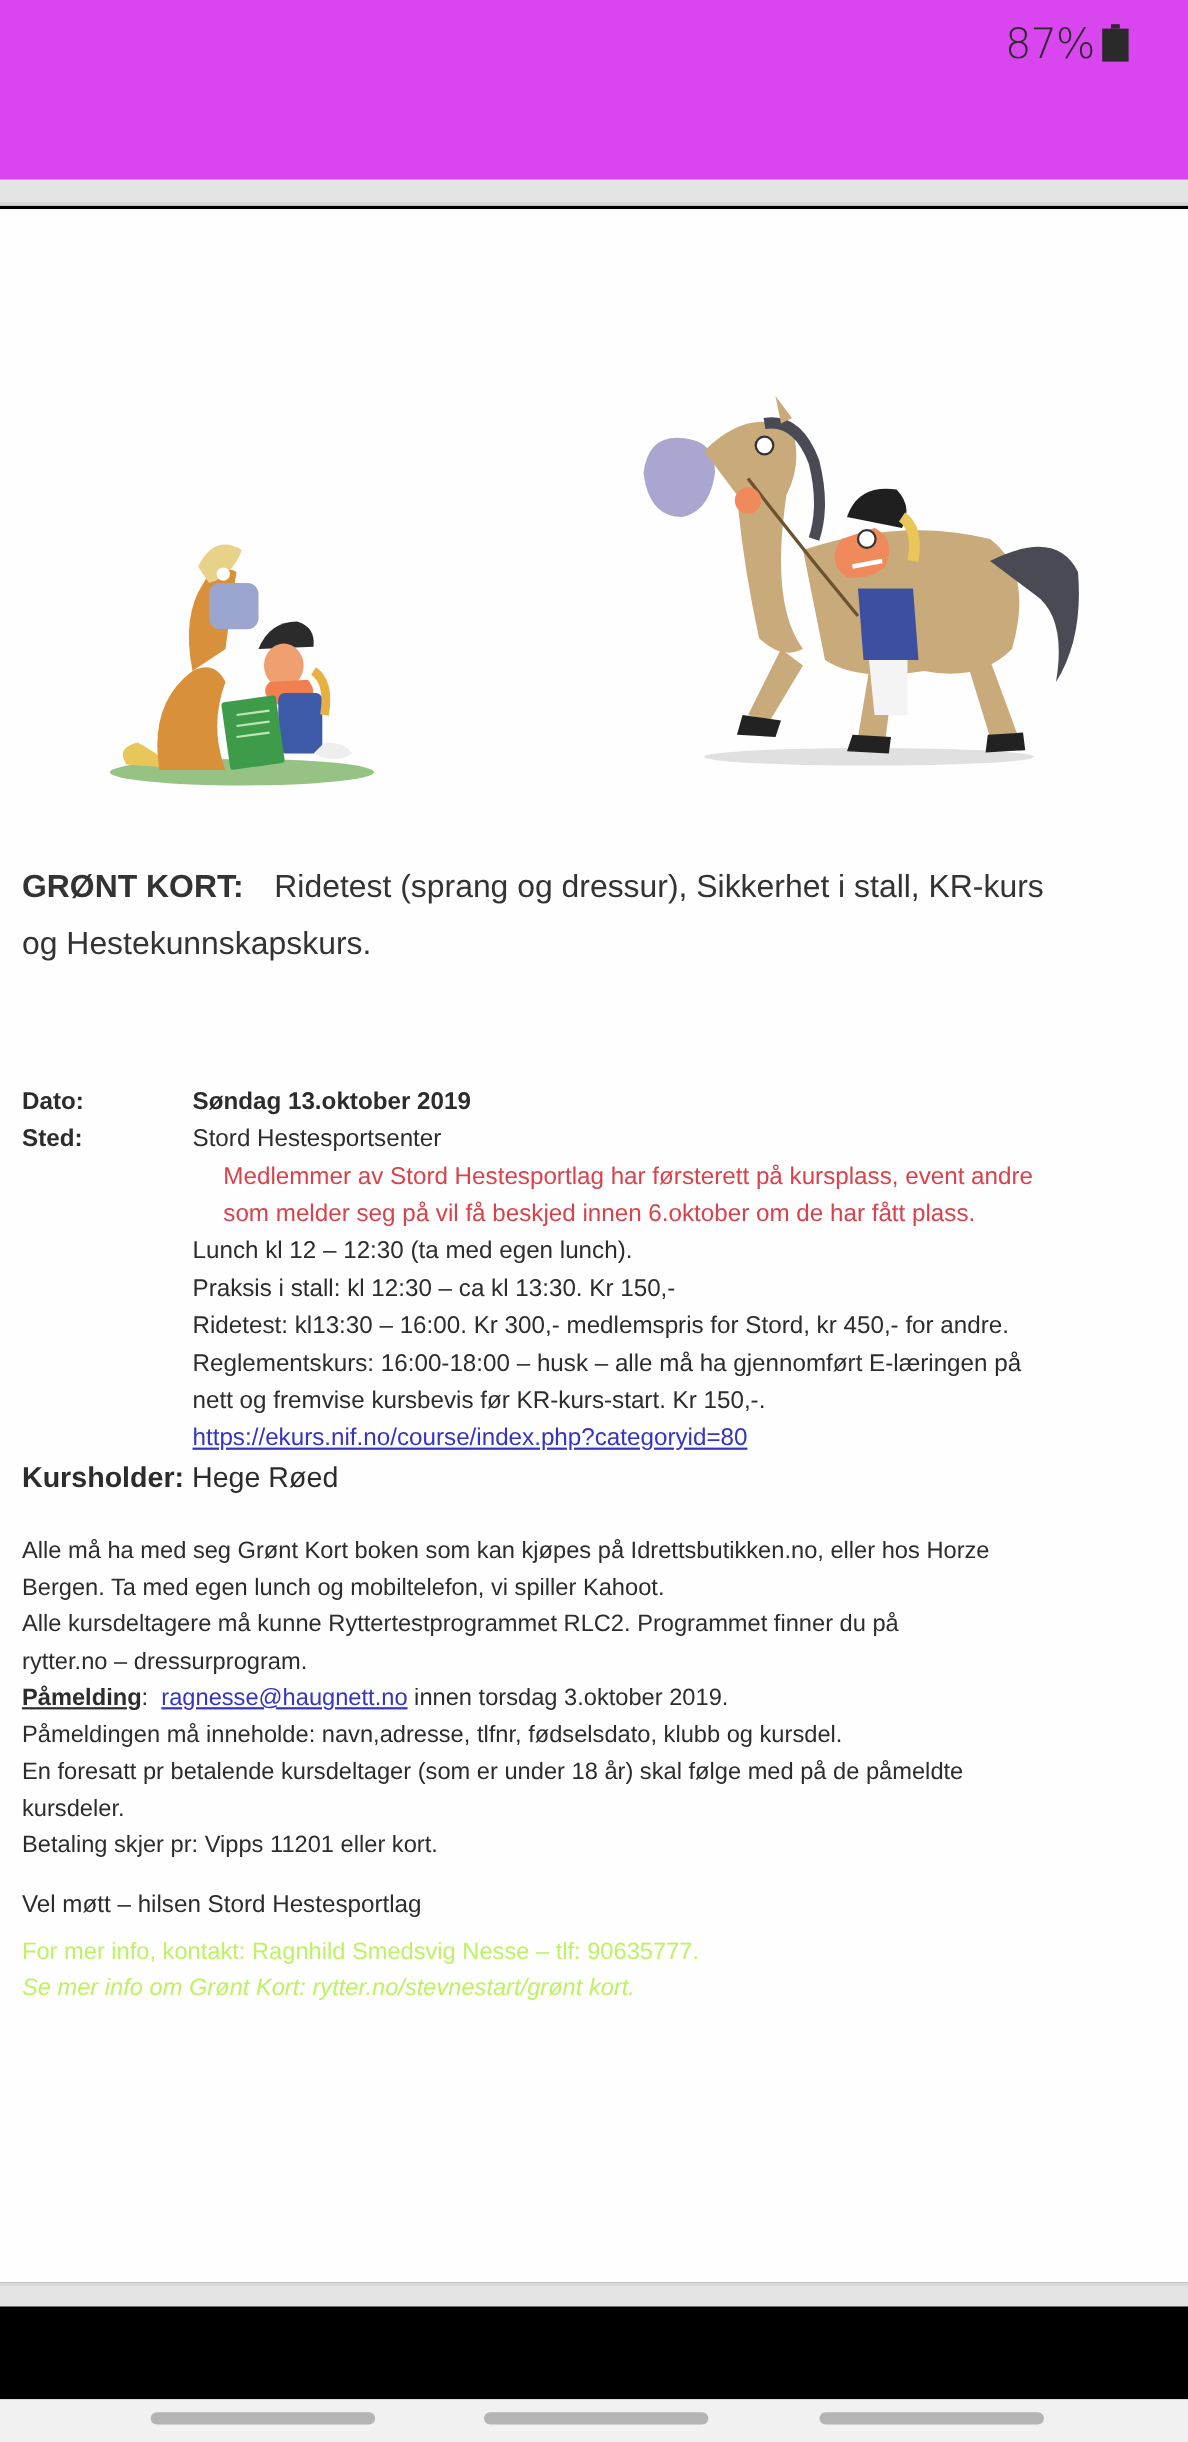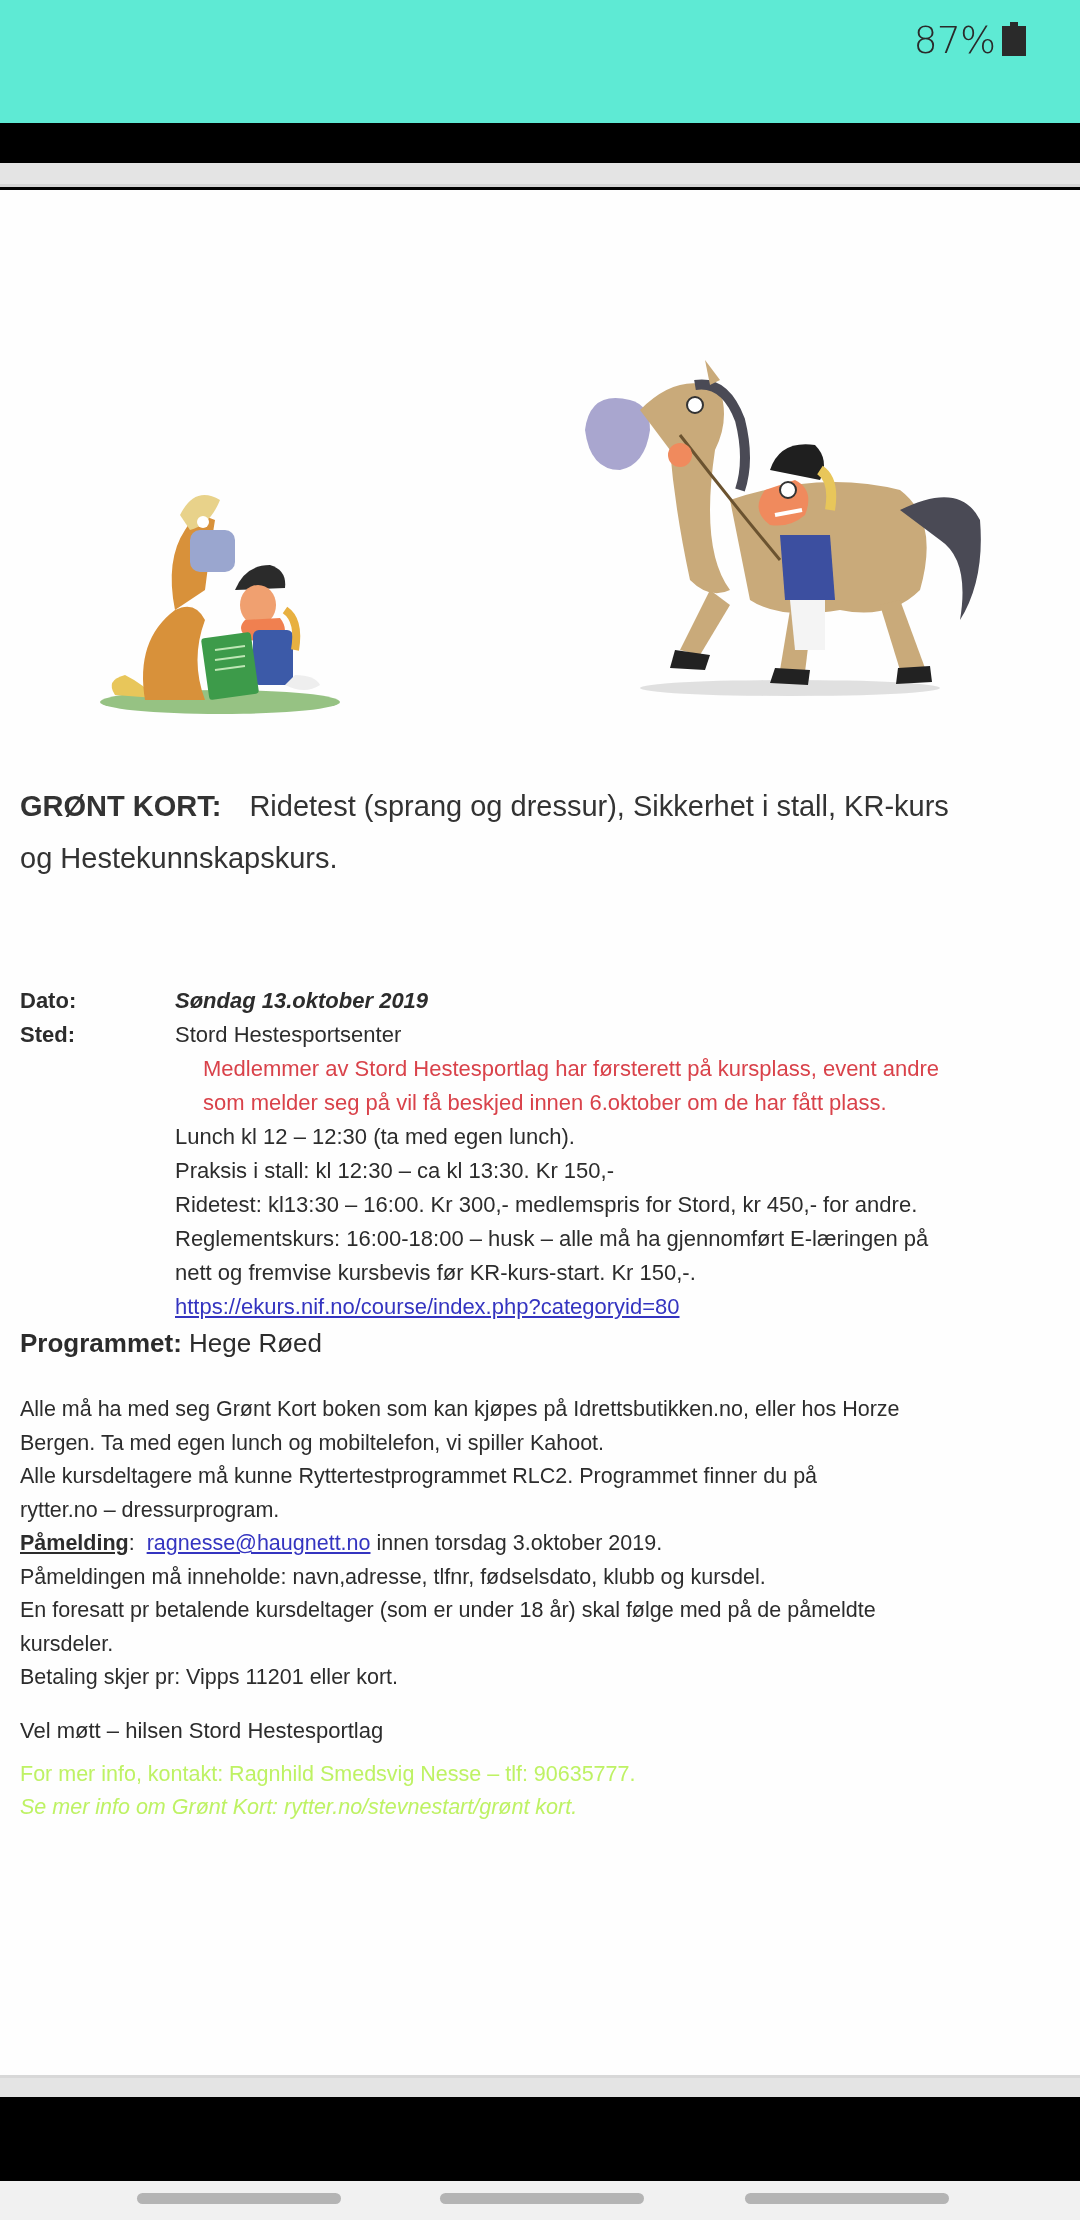--- a/index.html
+++ b/index.html
@@ -1,19 +1,19 @@
 <!DOCTYPE html>
 <html><head>
 <meta charset="utf-8">
 <style>
   * { box-sizing: border-box; margin: 0; padding: 0; }
   html, body { width: 1080px; height: 2220px; background: #000; overflow: hidden; }
   body { position: relative; font-family: "Liberation Sans", "DejaVu Sans", sans-serif; color: #222; }
 
-  .status-bar { position: absolute; left: 0; top: 0; width: 1080px; height: 123px; background: #5eead4; }
+  .status-bar { position: absolute; left: 0; top: 0; width: 1080px; height: 163px; background: #d946ef; }
   .battery-text { position: absolute; right: 85px; top: 18px; font-size: 38px; color: #2a2a2a; letter-spacing: -1px; font-family: "DejaVu Sans", sans-serif; font-weight: 300; }
   .battery-icon { position: absolute; right: 54px; top: 22px; width: 24px; height: 34px; }
   .battery-icon .cap { position: absolute; left: 8px; top: 0; width: 8px; height: 4px; background: #2a2a2a; }
   .battery-icon .body { position: absolute; left: 0; top: 4px; width: 24px; height: 30px; background: #2a2a2a; }
 
   .top-gray { position: absolute; left: 0; top: 163px; width: 1080px; height: 24px; background: #e4e4e4; border-bottom: 3px solid #d4d4d4; }
 
   .document { position: absolute; left: 0; top: 190px; width: 1080px; height: 1885px; background: #fefefe; }
 
   .illus { position: absolute; }
@@ -21,21 +21,21 @@
   .illus-right { left: 580px; top: 350px; width: 415px; height: 355px; }
 
   .title-line { position: absolute; left: 20px; top: 780px; width: 1040px; font-size: 29px; line-height: 52px; color: #333; }
   .title-line .bold { font-weight: bold; }
   .title-line .gap { display: inline-block; width: 28px; }
 
   .info-table { position: absolute; left: 20px; top: 984px; width: 1040px; font-size: 22px; line-height: 34px; color: #2c2c2c; }
   .row { display: flex; }
   .row .label { width: 155px; font-weight: bold; flex-shrink: 0; }
   .row .val { flex: 1; }
-  .row .val.bold { font-weight: bold; font-style: italic; }
+  .row .val.bold { font-weight: bold; }
   .red { color: #d9424a; margin-left: 28px; }
   .link { color: #3434c0; text-decoration: underline; }
 
   .kursholder { position: absolute; left: 20px; top: 1328px; font-size: 26px; color: #2c2c2c; }
   .kursholder b { font-weight: bold; }
 
   .body-text { position: absolute; left: 20px; top: 1393px; width: 1040px; font-size: 21.5px; line-height: 33.5px; color: #2c2c2c; }
   .body-text u.bold { font-weight: bold; }
 
   .closing { position: absolute; left: 20px; top: 1718px; font-size: 22px; color: #2c2c2c; }
@@ -151,21 +151,21 @@
       <span class="label"></span>
       <span class="val">nett og fremvise kursbevis før KR-kurs-start. Kr 150,-.</span>
     </div>
   <div class="row">
       <span class="label"></span>
       <span class="val link">https://ekurs.nif.no/course/index.php?categoryid=80</span>
     </div>
 </div>
 
 <div class="kursholder">
-  <b>Programmet:</b>
+  <b>Kursholder:</b>
   <span>Hege Røed</span>
 </div>
 
 <div class="body-text">
   <div>Alle må ha med seg Grønt Kort boken som kan kjøpes på Idrettsbutikken.no, eller hos Horze</div>
   <div>Bergen. Ta med egen lunch og mobiltelefon, vi spiller Kahoot.</div>
   <div>Alle kursdeltagere må kunne Ryttertestprogrammet RLC2. Programmet finner du på</div>
   <div>rytter.no – dressurprogram.</div>
   <div>
     <u class="bold">Påmelding</u><span>:&nbsp;&nbsp;</span><span class="link">ragnesse@haugnett.no</span><span> innen torsdag 3.oktober 2019.</span>

